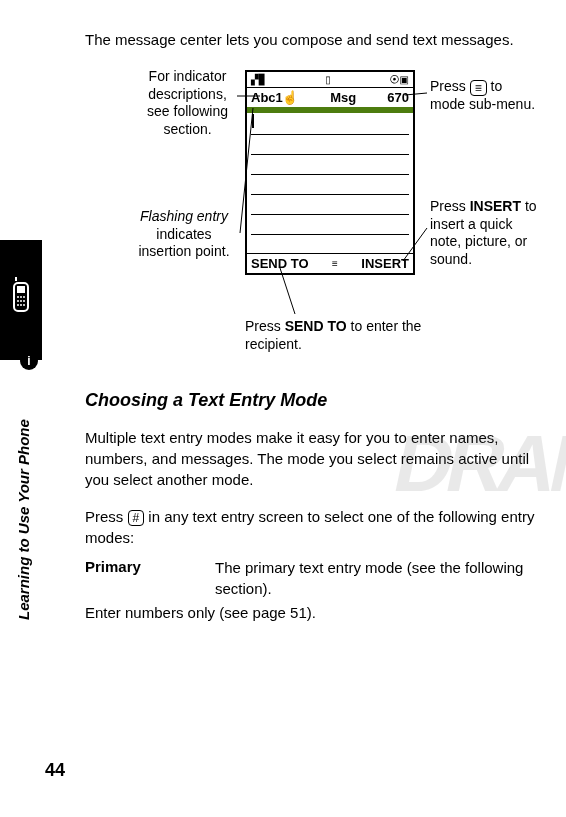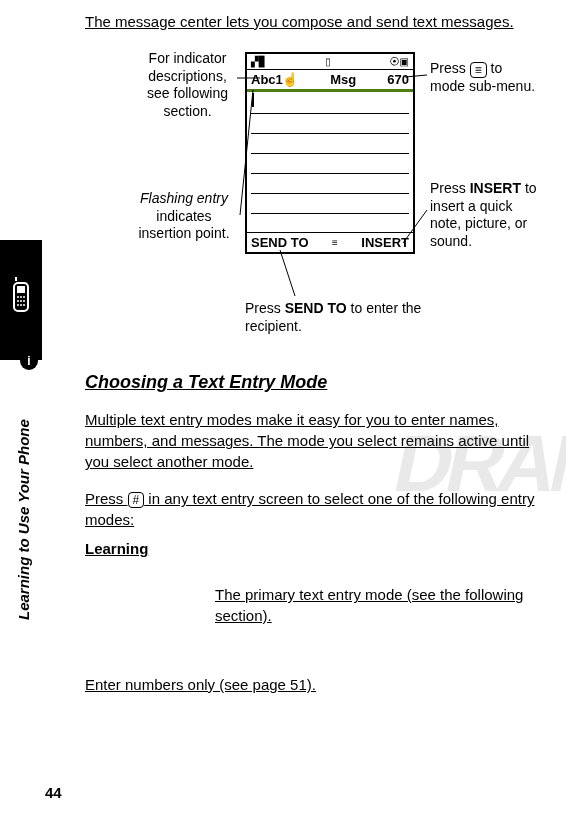--- a/index.html
+++ b/index.html
@@ -10,22 +10,21 @@
     background: #fff;
     font-family: Arial, Helvetica, sans-serif;
     font-size: 15px;
     color: #000;
     position: relative;
     overflow: hidden;
   }
   .page {
     position: absolute;
     inset: 0;
-    padding: 12px 20px 20px 85px;
-    text-decoration: underline;
+    padding: 30px 20px 20px 85px;
   }
   .sidebar {
     position: absolute;
     left: 0;
     top: 240px;
     width: 42px;
     height: 120px;
     background: #000;
     display: flex;
     align-items: center;
@@ -84,21 +83,21 @@
     border-bottom: 1px solid #000;
   }
   .title-bar {
     display: flex;
     justify-content: space-between;
     align-items: center;
     padding: 2px 4px;
     font-family: "Arial Narrow", Arial;
     font-weight: bold;
     font-size: 13px;
-    border-bottom: 3px solid #4d7c0f;
+    border-bottom: 6px solid #4d7c0f;
   }
   .lines {
     height: 140px;
     position: relative;
     padding: 2px 4px 0 4px;
   }
   .ruled {
     border-bottom: 1px solid #000;
     height: 20px;
   }
@@ -163,28 +162,27 @@
   }
   .mode-name {
     width: 130px;
     font-family: "Arial Narrow", Arial;
     font-weight: bold;
     font-size: 15px;
   }
   .mode-desc {
     flex: 1;
     line-height: 1.35;
-    margin-top: 45px;
   }
   .page-no {
     position: absolute;
     left: 45px;
-    bottom: 16px;
-    font-weight: bold;
-    font-size: 15px;
+    bottom: 36px;
+    font-weight: bold;
+    font-size: 18px;
   }
   .draft-bg {
     position: absolute;
     right: 0;
     top: 430px;
     width: 170px;
     height: 360px;
     opacity: 0.12;
     pointer-events: none;
   }
@@ -266,21 +264,21 @@
 
   <h2 class="h2">Choosing a Text Entry Mode</h2>
 
   <p class="body">Multiple text entry modes make it easy for you to enter names, numbers, and messages. The mode you select remains active until you select another mode.</p>
 
   <p class="body">
     <span>Press </span><span class="key">#</span><span> in any text entry screen to select one of the following entry modes:</span>
   </p>
 
   <div class="mode-row">
-    <div class="mode-name">Learning</div>
+    <div class="mode-name">Primary</div>
     <div class="mode-desc">The primary text entry mode (see the following section).</div>
   </div>
   <div class="mode-row">
     <div class="mode-desc">Enter numbers only (see page 51).</div>
   </div>
 
 </div>
 
 <div class="sidebar">
   <span class="phone-icon">

